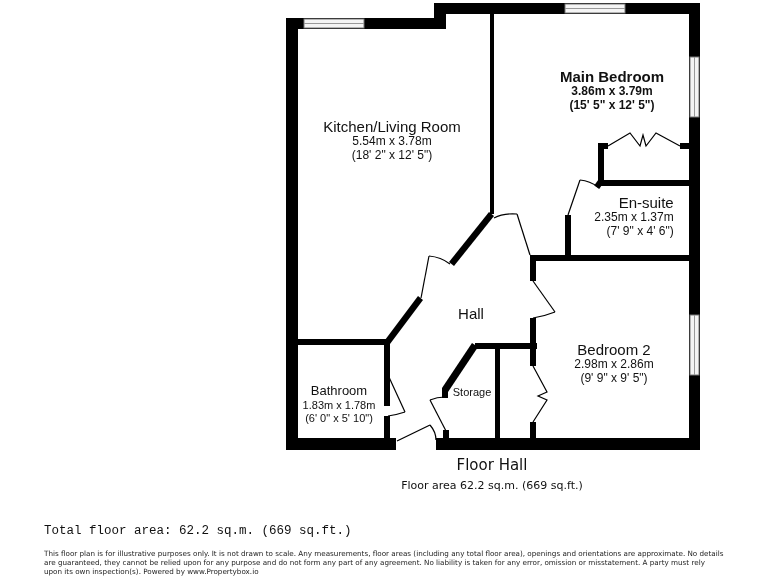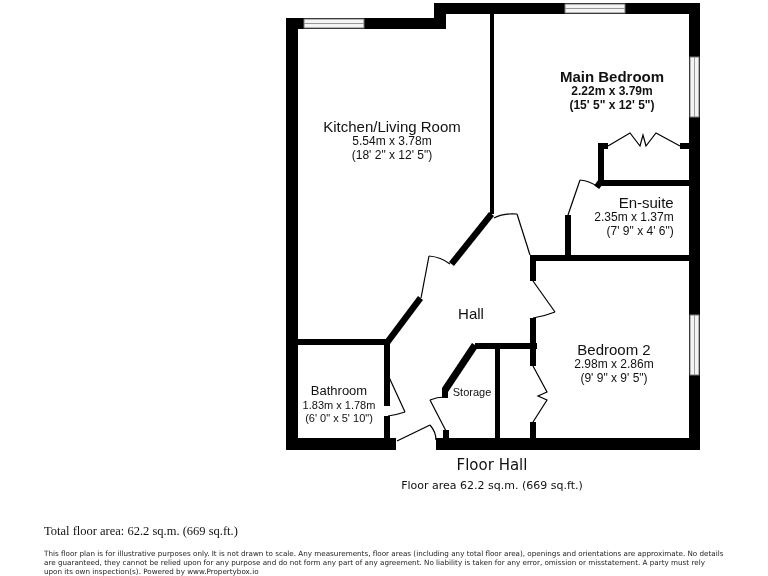--- a/index.html
+++ b/index.html
@@ -6,21 +6,21 @@
     body { width: 768px; height: 576px; position: relative; overflow: hidden; font-family: "Liberation Sans", sans-serif; color: #111; }
     #plan { position: absolute; left: 0; top: 0; width: 768px; height: 460px; }
     .room-label { position: absolute; text-align: center; transform: translateX(-50%); white-space: nowrap; line-height: 1.15; }
     .room-name { font-size: 15px; color: #111; }
     .room-dim { font-size: 12px; color: #111; }
     .room-label.small .room-name { font-size: 13px; }
     .room-label.small .room-dim { font-size: 11px; }
     .room-label.tiny .room-name { font-size: 11px; }
     .plan-title { position: absolute; left: 492px; top: 456px; transform: translateX(-50%); font-family: "DejaVu Sans", sans-serif; font-size: 15px; white-space: nowrap; }
     .plan-area { position: absolute; left: 492px; top: 479px; transform: translateX(-50%); font-family: "DejaVu Sans", sans-serif; font-size: 11px; white-space: nowrap; }
-    .total-area { position: absolute; left: 44px; top: 524px; font-family: Liberation Serif, serif; font-size: 12.5px; white-space: nowrap; }
+    .total-area { position: absolute; left: 44px; top: 524px; font-family: Liberation Mono, monospace; font-size: 12.5px; white-space: nowrap; }
     .disclaimer { position: absolute; left: 44px; top: 549px; width: 680px; font-family: "DejaVu Sans", sans-serif; font-size: 7.2px; line-height: 9px; color: #222; }
   </style>
 </head>
 <body>
 
 <svg id="plan" viewBox="0 0 768 460" xmlns="http://www.w3.org/2000/svg">
   <g fill="#000">
 
     <rect x="286" y="18" width="12" height="432"></rect>
     <rect x="286" y="18" width="160" height="11"></rect>
@@ -99,21 +99,21 @@
 </svg>
 
 <div class="room-label" style="left:392px; top:118px;">
   <div class="room-name">Kitchen/Living Room</div>
   <div class="room-dim">5.54m x 3.78m</div>
   <div class="room-dim">(18' 2" x 12' 5")</div>
 </div>
 
 <div class="room-label" style="left:612px; top:68px;font-weight:bold;">
   <div class="room-name">Main Bedroom</div>
-  <div class="room-dim">2.22m x 3.79m</div>
+  <div class="room-dim">3.86m x 3.79m</div>
   <div class="room-dim">(15' 5" x 12' 5")</div>
 </div>
 
 <div class="room-label" style="left:634px; top:194px;text-align:right;">
   <div class="room-name">En-suite</div>
   <div class="room-dim">2.35m x 1.37m</div>
   <div class="room-dim">(7' 9" x 4' 6")</div>
 </div>
 
 <div class="room-label" style="left:471px; top:305px;">

